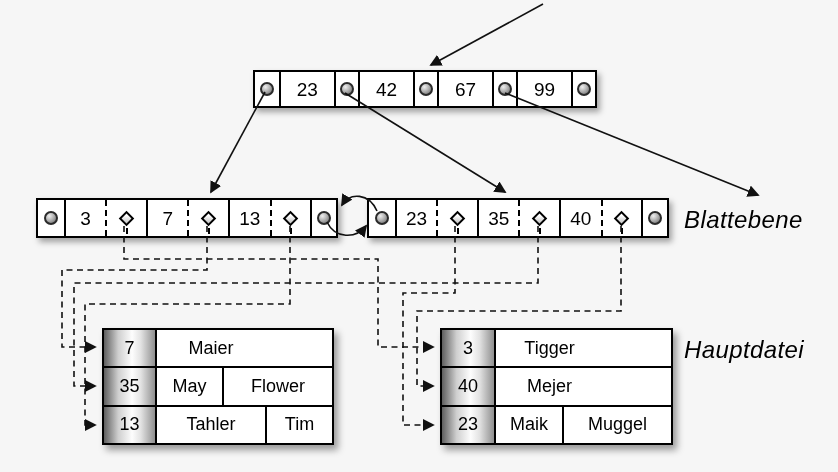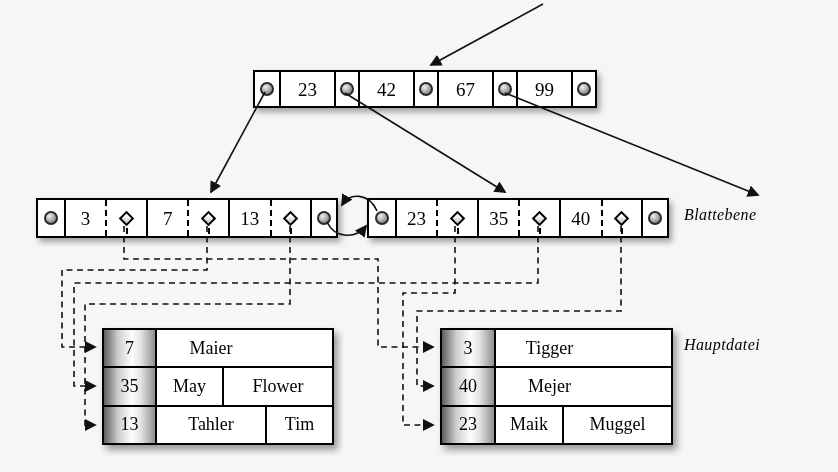--- a/index.html
+++ b/index.html
@@ -1,19 +1,19 @@
 <!DOCTYPE html>
 <html><head>
 <meta charset="utf-8">
 <style>
   html,body { margin:0; padding:0; }
   .canvas {
     position:relative; width:838px; height:472px;
     background:#f6f6f6; overflow:hidden;
-    font-family:Liberation Serif, serif; color:#000;text-align:center;
+    font-family:Liberation Sans, sans-serif; color:#000;text-align:center;
   }
   
   .node {
     position:absolute; display:flex; box-sizing:border-box;
     background:#fff; border:2px solid #000;
     box-shadow:3px 4px 6px rgba(0,0,0,0.35);
   }
   .cell {
     box-sizing:border-box; height:100%;
     display:flex; align-items:center; justify-content:center;
@@ -46,21 +46,21 @@
     font-size:18px;
   }
   .tcell + .tcell { border-left:2px solid #000; }
   .tkey {
     background:linear-gradient(90deg,#5f5f5f 0%, #cfcfcf 28%, #fdfdfd 55%, #e3e3e3 72%, #8f8f8f 100%);
   }
   .lt .c1 { width:51px; } .lt .c2 { width:67px; } .lt .c3 { width:110px; }
   .rt .c1 { width:52px; } .rt .c2 { width:68px; } .rt .c3 { width:109px; }
   
   .lvl-label {
-    position:absolute; font-style:italic; font-size:16px; letter-spacing:0.4px;
+    position:absolute; font-style:italic; font-size:24px; letter-spacing:0.4px;
   }
   
   svg.arrows { position:absolute; left:0; top:0; z-index:5; pointer-events:none; }
   .solidln { stroke:#111; stroke-width:1.6; fill:none; }
   .dashln  { stroke:#111; stroke-width:1.6; fill:none; stroke-dasharray:6 4.5; }
 </style>
 </head>
 <body>
 
 <div class="canvas">

